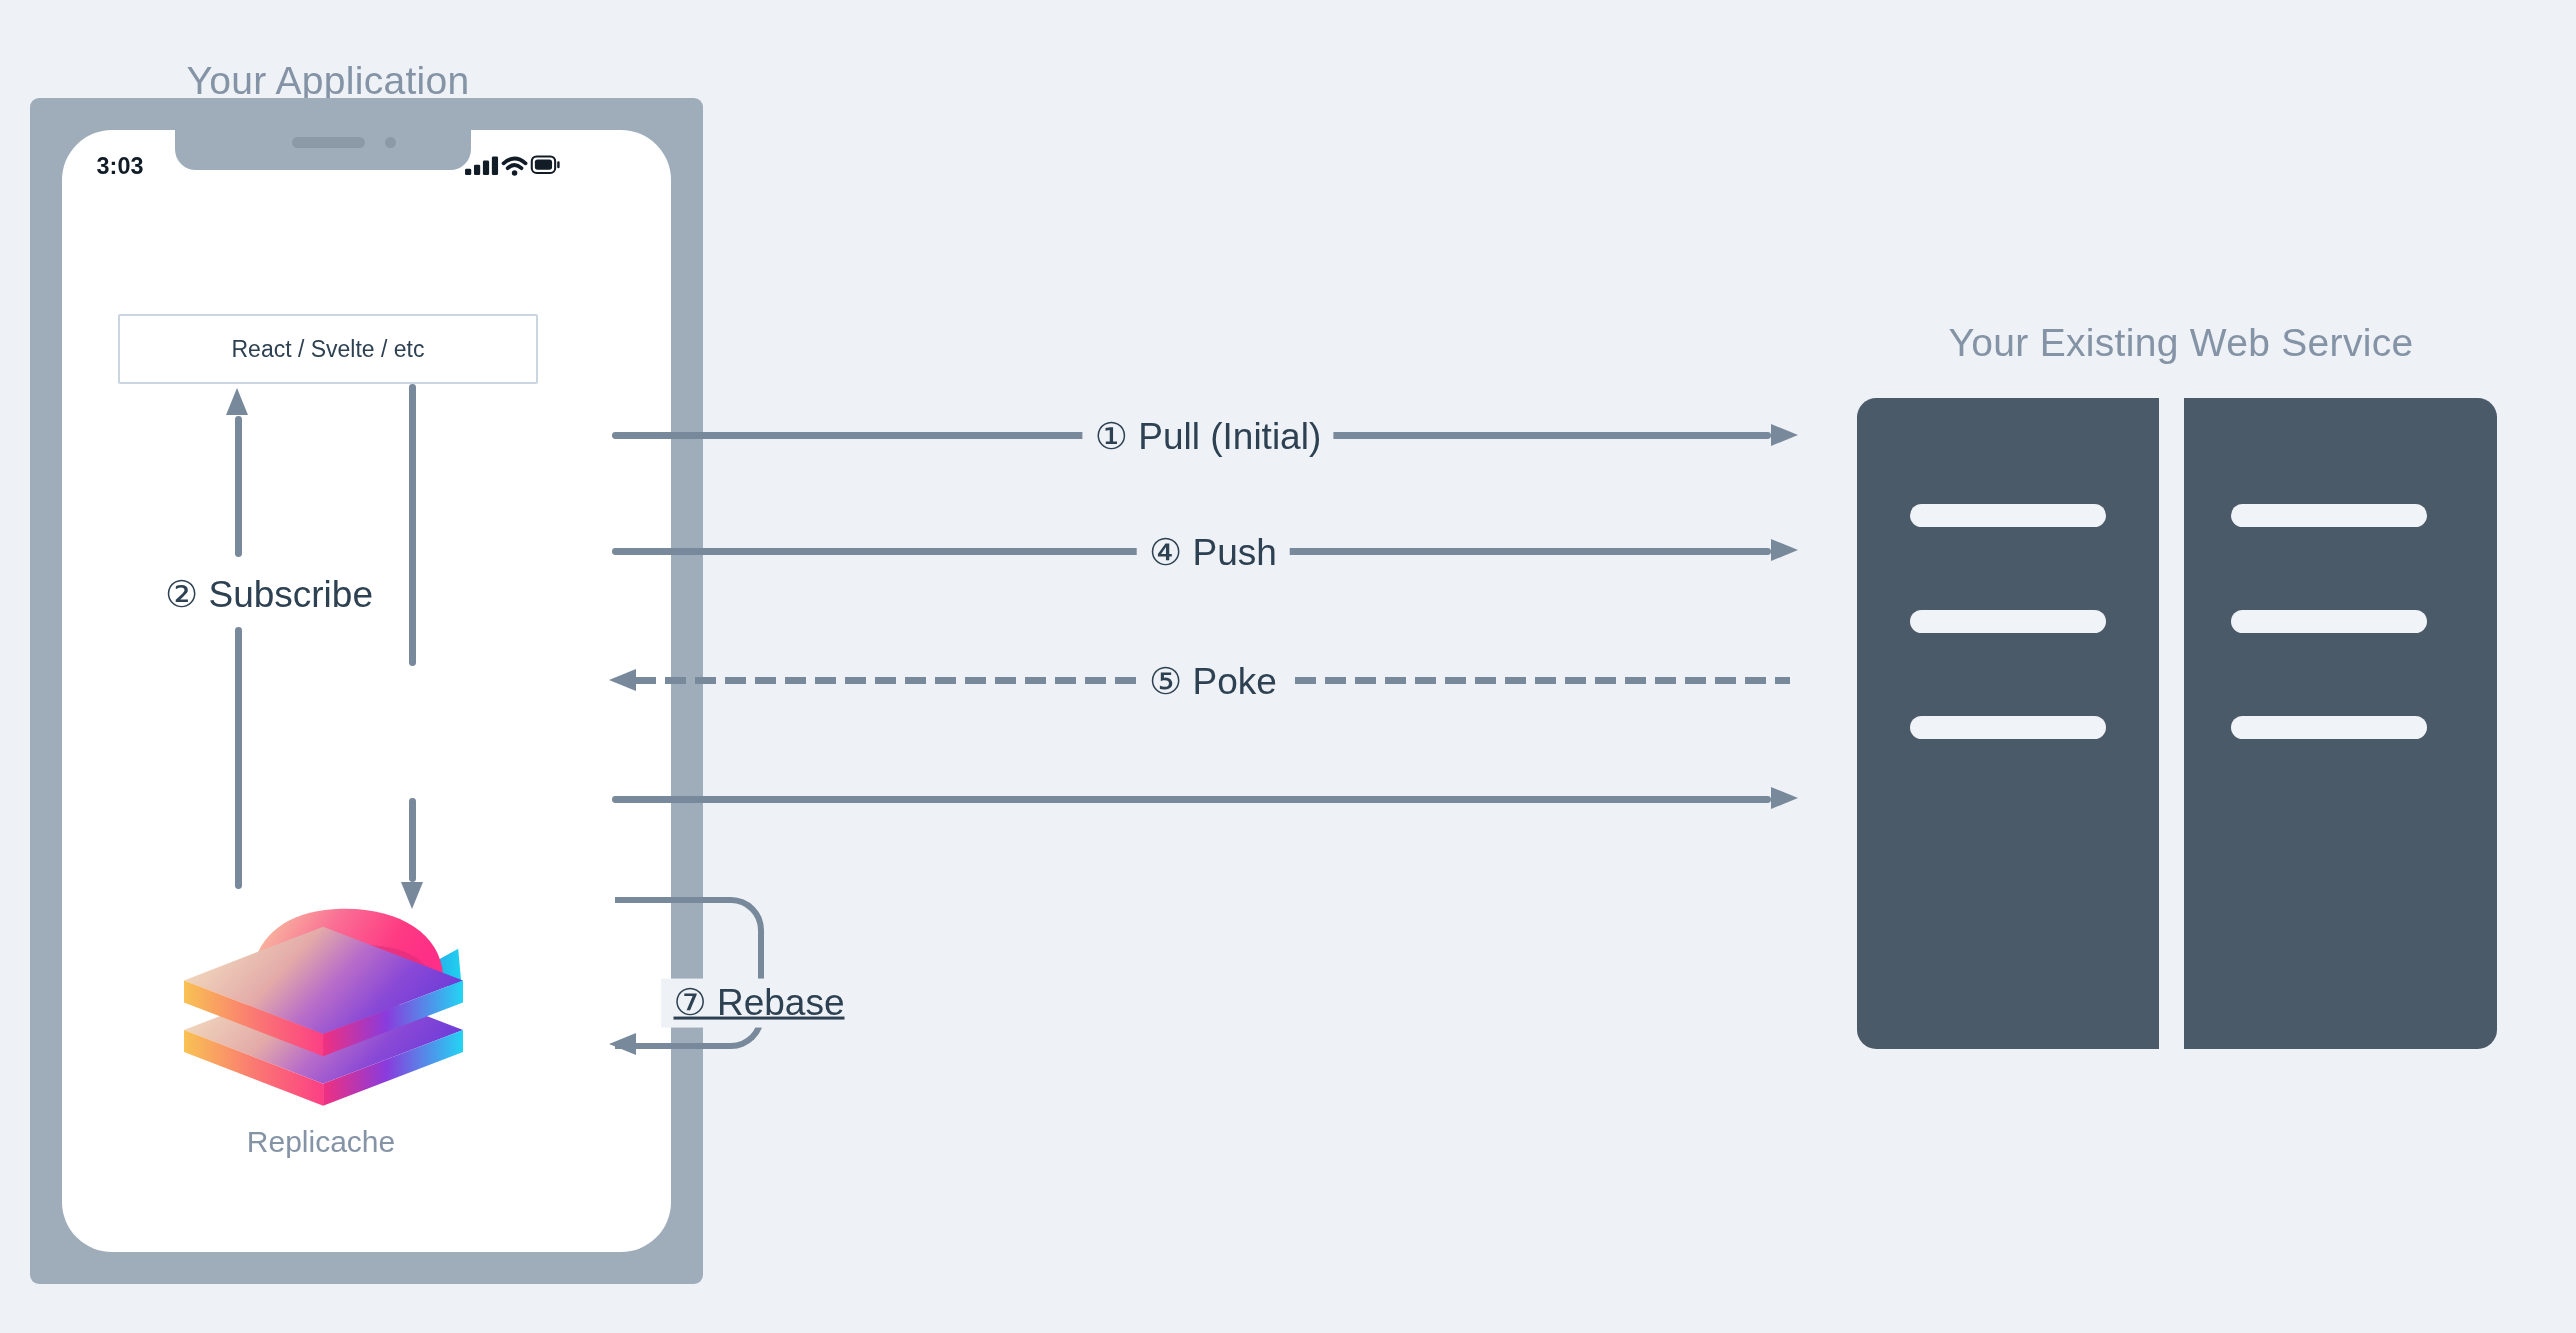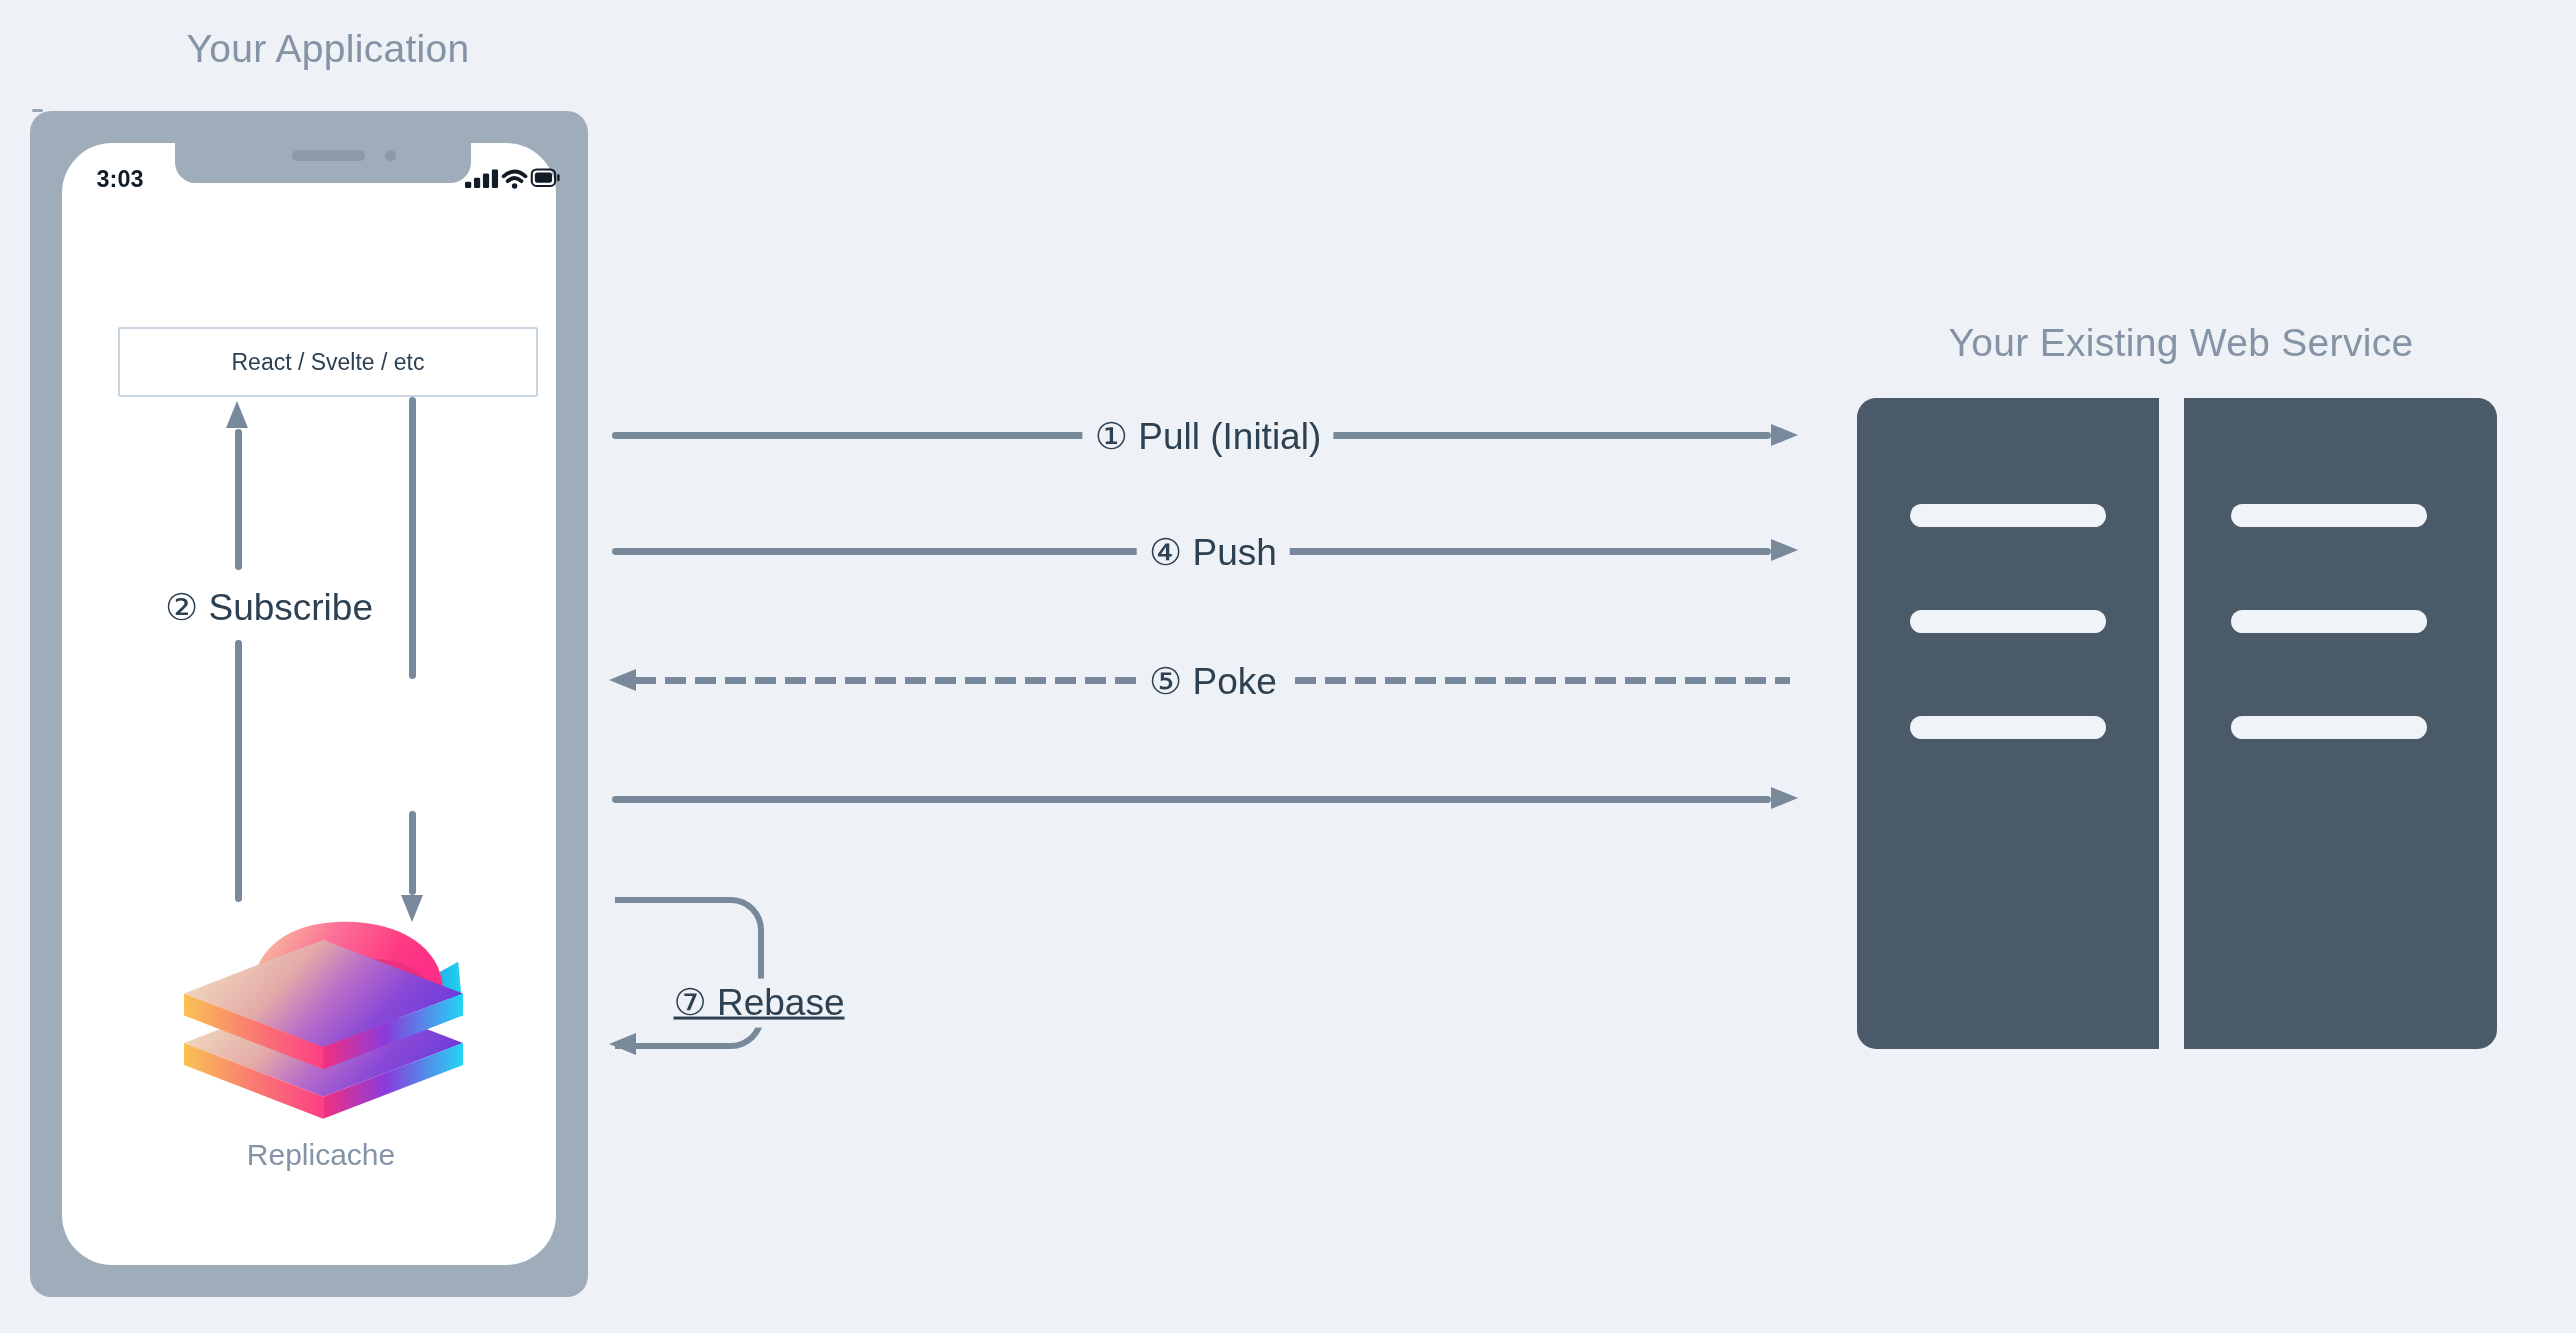--- a/index.html
+++ b/index.html
@@ -4,25 +4,25 @@
 <style>
   html,body{margin:0;padding:0;}
   body{
     width:2576px;height:1334px;position:relative;overflow:hidden;
     background:var(--bg);
     font-family:"Liberation Sans","DejaVu Sans",sans-serif;
   }
   .canvas{position:absolute;inset:0;}
   .stray{position:absolute;left:32px;top:109px;width:11px;height:3.4px;border-radius:2.1px;background:var(--muted);opacity:.8;}
   .big-title{position:absolute;font-size:39px;font-weight:500;color:var(--muted);text-align:center;line-height:1.1;letter-spacing:0.3px;}
-  .app-title{left:135px;top:28px;width:386px;}
+  .app-title{left:135px;top:60px;width:386px;}
   .service-title{left:1857px;top:322px;width:648px;}
 
   
-  .phone{position:absolute;left:30px;top:111px;width:558px;height:1186px;background:var(--bezel);border-radius:21px;}
+  .phone{position:absolute;left:30px;top:98px;width:673px;height:1186px;background:var(--bezel);border-radius:9px;}
   .screen{position:absolute;left:32px;top:32px;right:32px;bottom:32px;background:var(--screen);border-radius:50px;}
   .notch{position:absolute;left:145px;top:0;width:296px;height:72px;background:var(--bezel);border-radius:0 0 20.7px 20.7px;}
   .speaker{position:absolute;left:262px;top:39px;width:73px;height:11px;border-radius:5.5px;background:rgba(17,28,40,.13);}
   .camera{position:absolute;left:355px;top:39px;width:11px;height:11px;border-radius:50%;background:rgba(17,28,40,.13);}
   .time{position:absolute;left:52px;top:57px;width:76px;text-align:center;font-size:23.4px;font-weight:700;color:var(--status);line-height:1;}
   .status-icons{position:absolute;left:435px;top:55px;width:95px;height:23.4px;}
   .sfill{fill:var(--status);}
   .sstroke{stroke:var(--status);fill:none;}
 
   .ui-box{position:absolute;left:88px;top:216px;width:420px;height:70px;box-sizing:border-box;

